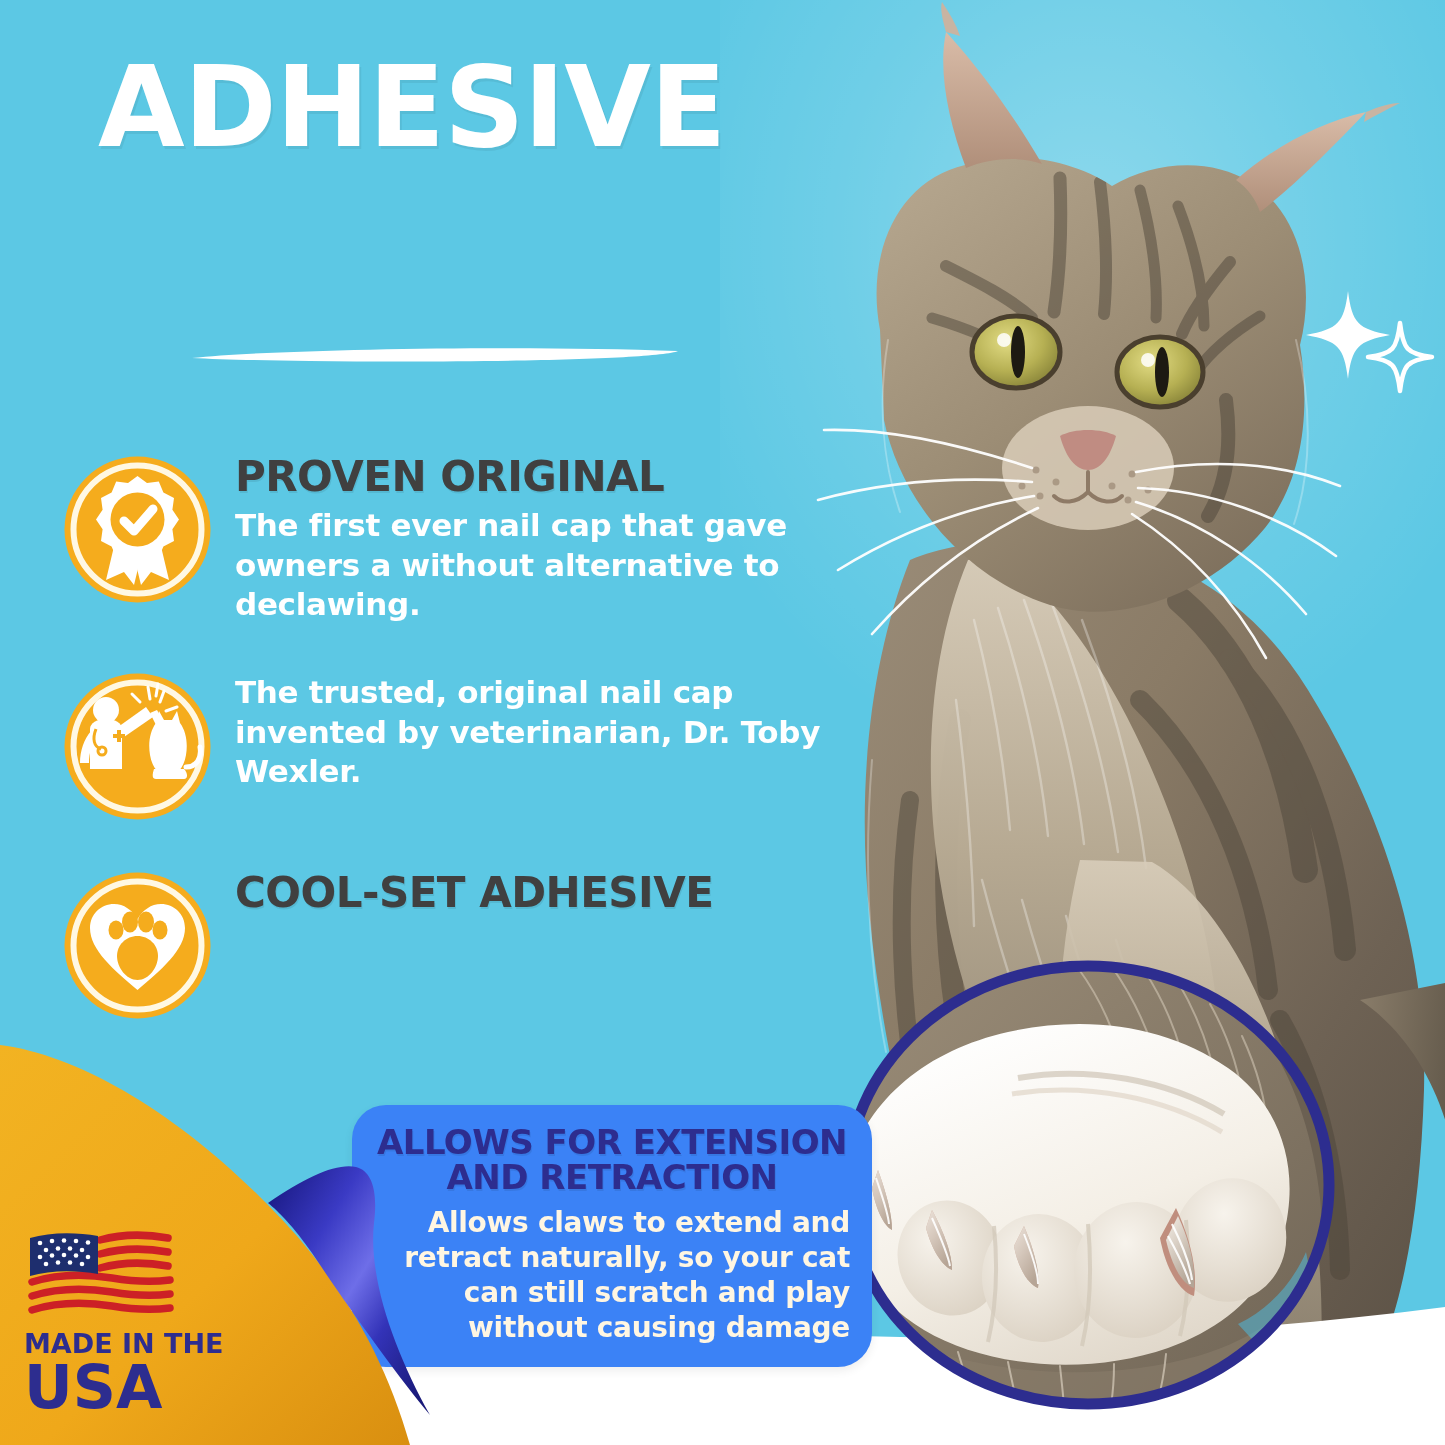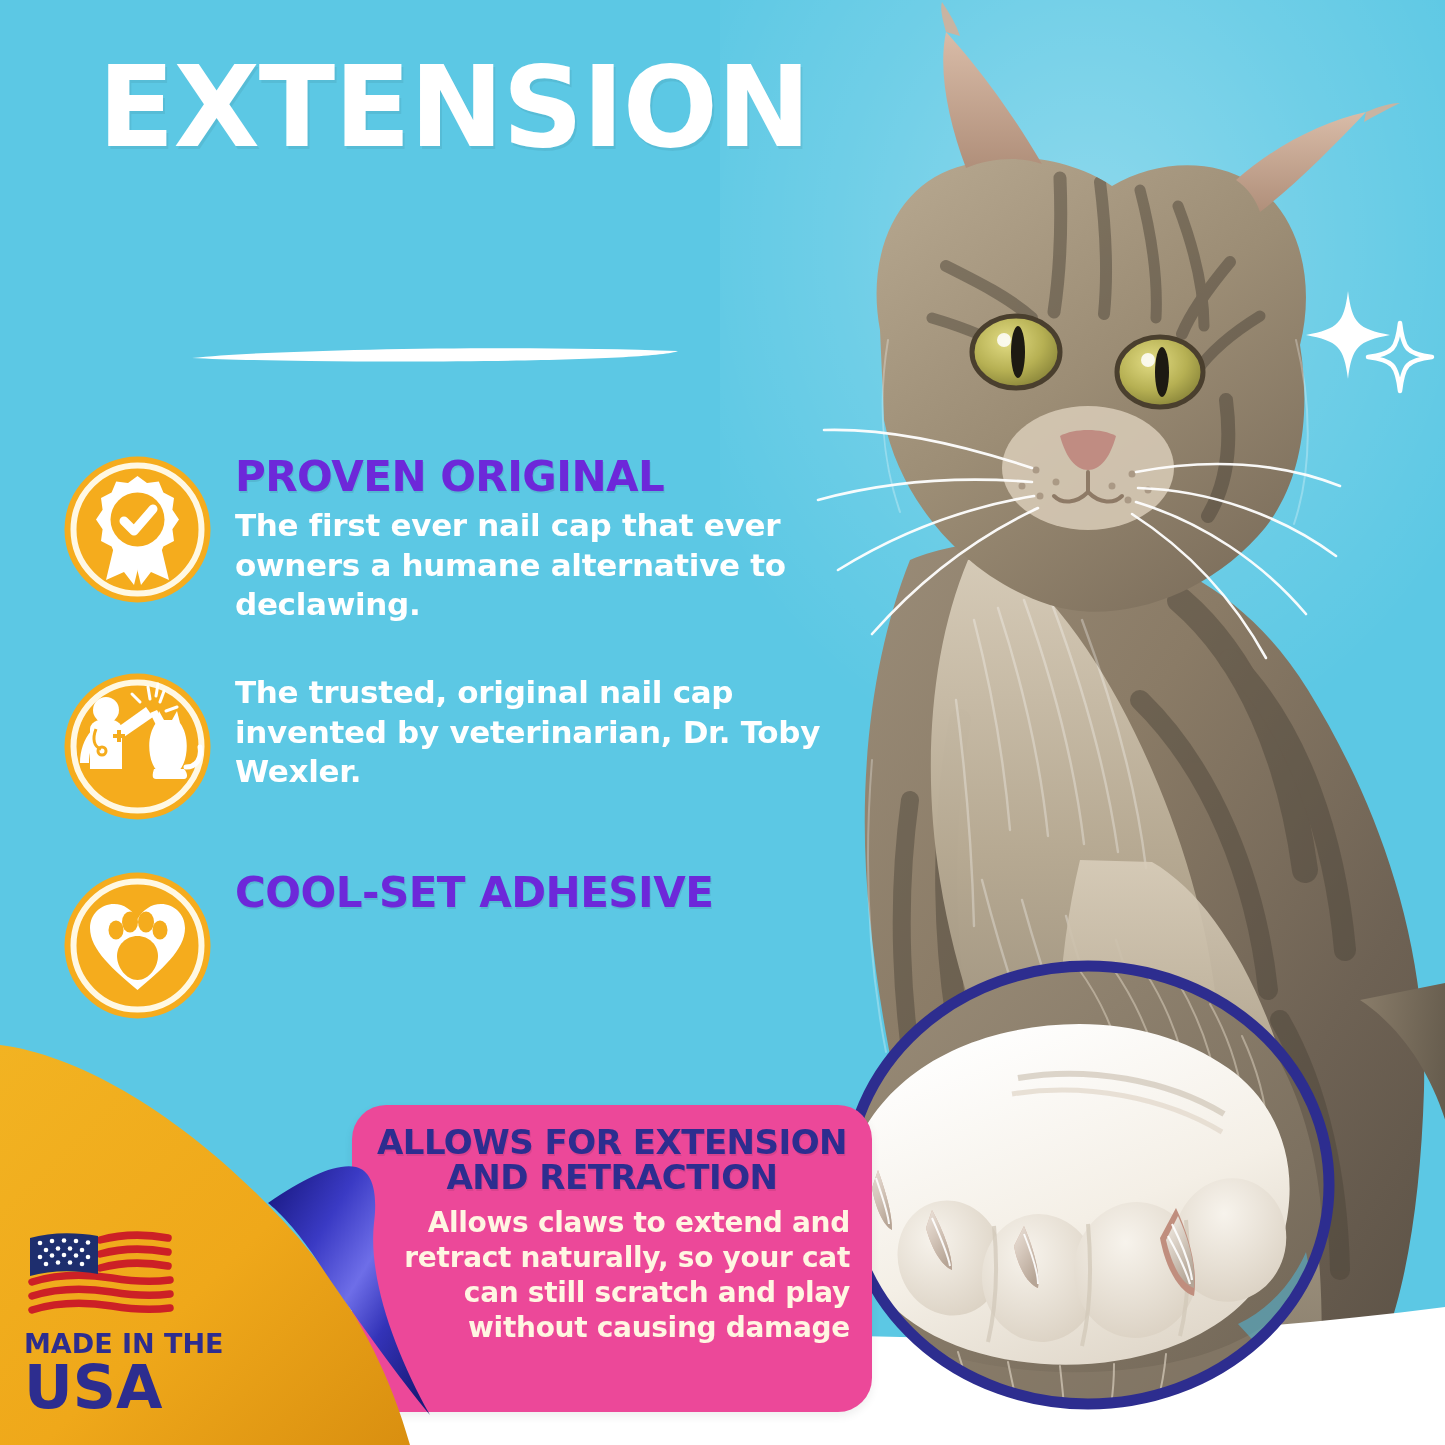--- a/index.html
+++ b/index.html
@@ -79,21 +79,21 @@
     margin-right:20px;
     margin-top:2px;
   }
   .feature-text { flex:1 1 auto; padding-top:6px; }
 
   .feature-title {
     font-family:"DejaVu Sans", sans-serif;
     font-weight:bold;
     font-size:42px;
     letter-spacing:-0.5px;
-    color:#6d28d9;
+    color:#404040;
     line-height:1.0;
     margin-bottom:8px;
     text-shadow:1px 2px 0 rgba(0,0,0,0.08);
   }
   .feature-body {
     font-family:"DejaVu Sans", sans-serif;
     font-weight:bold;
     font-size:31px;
     line-height:1.28;
     color:#FFFFFF;
@@ -133,22 +133,22 @@
     color:#2D2D8F;
     letter-spacing:0px;
     line-height:1.0;
     margin-top:0;
   }
 
   
   .callout {
     position:absolute;
     left:352px; top:1105px;
-    width:520px; height:307px;
-    background:#ec4899;
+    width:520px; height:262px;
+    background:#3b82f6;
     border-radius:34px;
     padding:20px 22px 26px 22px;
     text-align:center;
     box-shadow:0 4px 10px rgba(0,0,0,0.07);
   }
   .callout-title {
     font-family:"DejaVu Sans", sans-serif;
     font-weight:bold;
     font-size:34px;
     line-height:1.03;
@@ -344,21 +344,21 @@
       <path d="M112,760 C104,860 108,960 126,1052"></path>
     </g>
   </svg>
 
   <svg class="sparkles" viewBox="0 0 135 115">
     <path d="M48,6 C52,38 58,44 90,50 C58,56 52,62 48,94 C44,62 38,56 6,50 C38,44 44,38 48,6 Z" fill="#FFFFFF"></path>
     <path d="M100,38 C103,64 107,69 132,72 C107,75 103,80 100,106 C97,80 93,75 68,72 C93,69 97,64 100,38 Z" fill="none" stroke="#FFFFFF" stroke-width="4.5" stroke-linejoin="round"></path>
   </svg>
 
   <div class="headline">
-    <div class="headline-line2">EXTENSION</div>
+    <div class="headline-line2">ADHESIVE</div>
   </div>
 
   <svg class="divider" viewBox="0 0 490 18">
     <path d="M2,13 C90,4 330,0 488,6 C470,14 300,18 120,16 C70,15.4 28,14.4 2,13 Z" fill="#FFFFFF"></path>
   </svg>
 
   <div class="features">
 
     <div class="feature">
       <svg class="feature-icon" viewBox="0 0 155 155">
@@ -368,21 +368,21 @@
         <path d="M99,86 L109,128 L91,120 L81,133 L71,92 Z" fill="#FFFFFF"></path>
         <path d="M77.5,24 L87,31 L98.8,29.6 L103.4,40.6 L114,46 L112.4,57.8
                  L119,67.5 L112.4,77.2 L114,89 L103.4,94.4 L98.8,105.4 L87,104
                  L77.5,111 L68,104 L56.2,105.4 L51.6,94.4 L41,89 L42.6,77.2
                  L36,67.5 L42.6,57.8 L41,46 L51.6,40.6 L56.2,29.6 L68,31 Z" fill="#FFFFFF"></path>
         <circle cx="77.5" cy="67.5" r="27" fill="#F5AC1D"></circle>
         <path d="M64,69 L74,79 L93,57" fill="none" stroke="#FFFFFF" stroke-width="9" stroke-linecap="round" stroke-linejoin="round"></path>
       </svg>
       <div class="feature-text">
         <div class="feature-title">PROVEN ORIGINAL</div>
-        <div class="feature-body">The first ever nail cap that ever owners a humane alternative to declawing.</div>
+        <div class="feature-body">The first ever nail cap that gave owners a without alternative to declawing.</div>
       </div>
     </div>
 
     <div class="feature">
       <svg class="feature-icon" viewBox="0 0 155 155">
         <circle cx="77.5" cy="77.5" r="73" fill="#F5AC1D"></circle>
         <circle cx="77.5" cy="77.5" r="64" fill="none" stroke="#FFF8E3" stroke-width="6"></circle>
 
         <circle cx="46" cy="41" r="13" fill="#FFFFFF"></circle>
 

